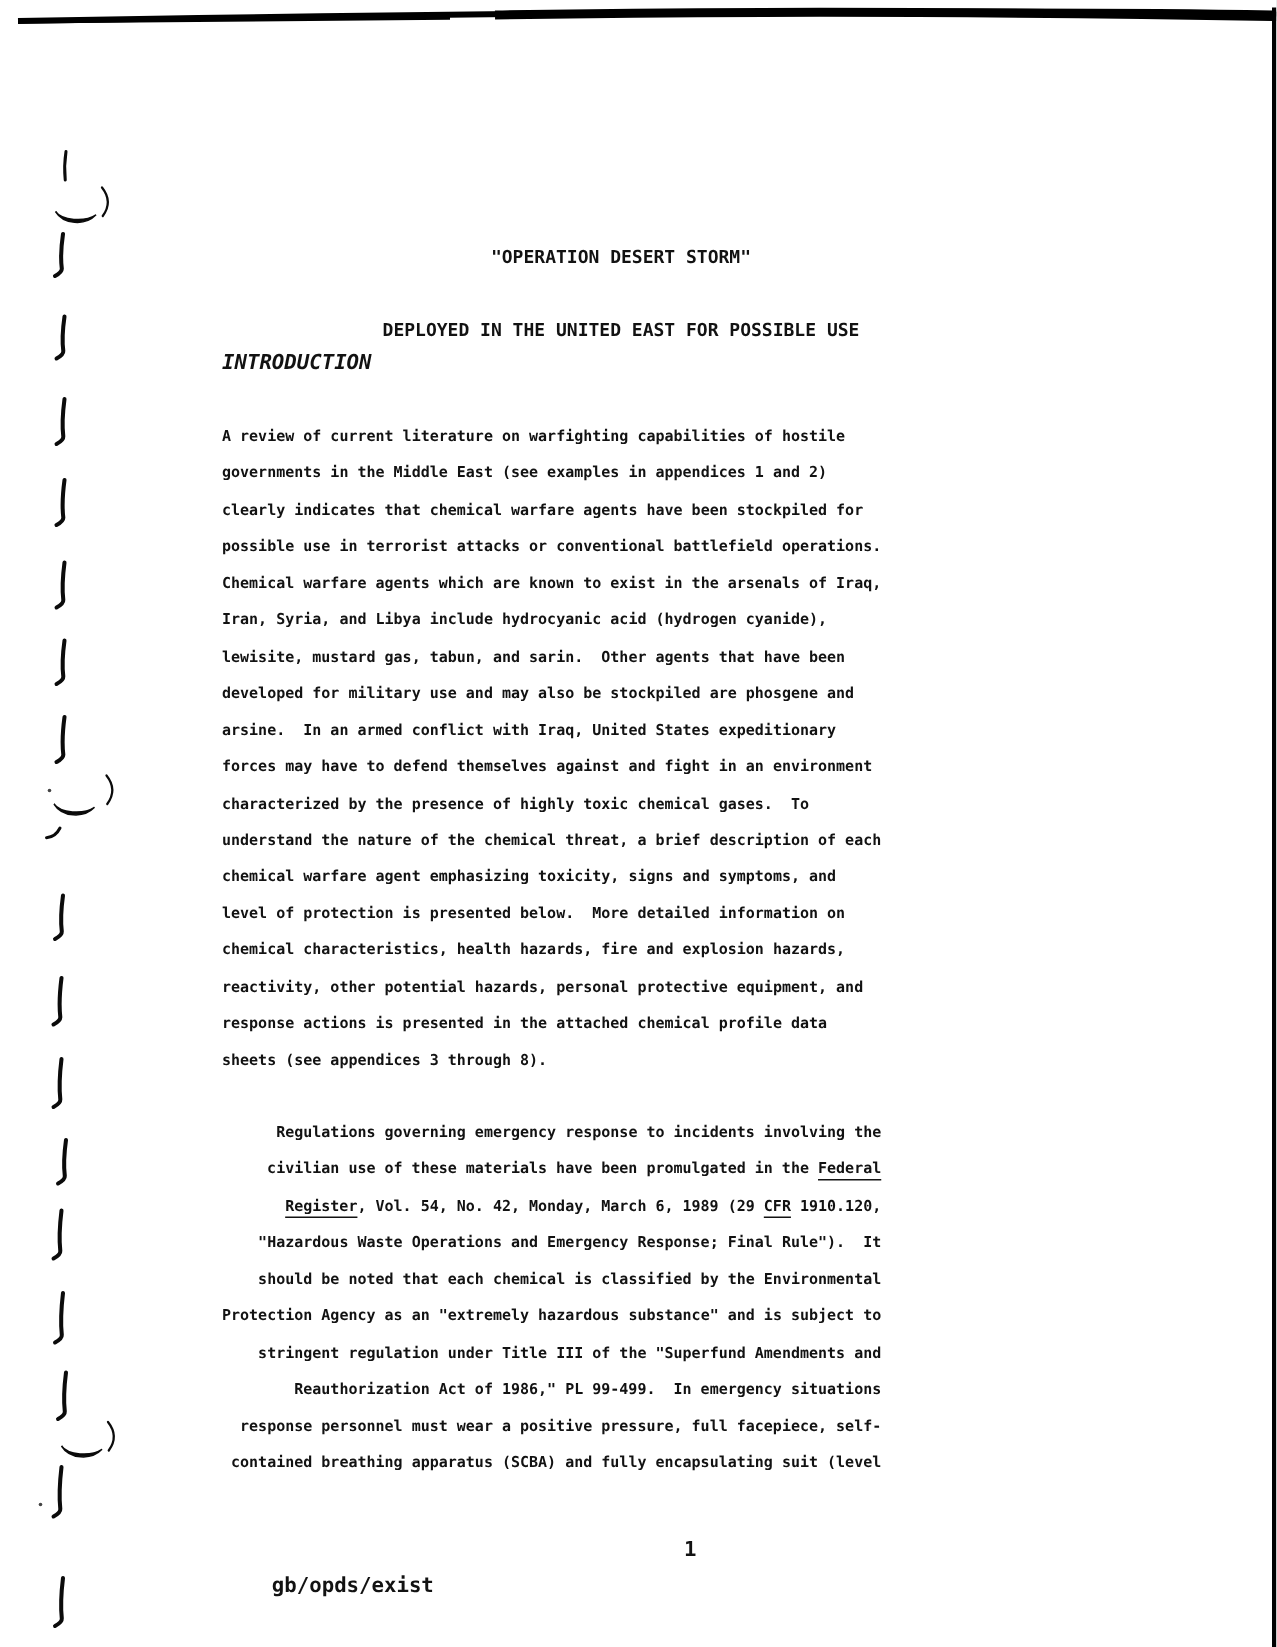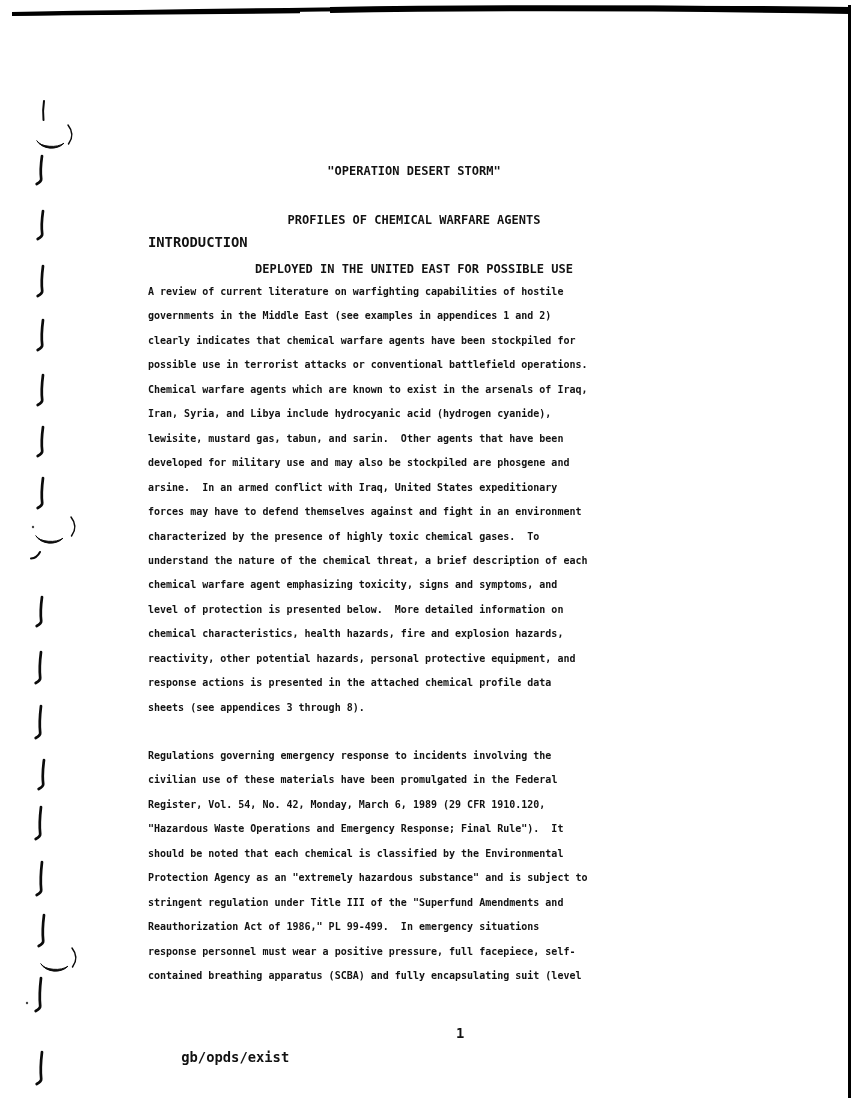--- a/index.html
+++ b/index.html
@@ -14,29 +14,29 @@
   .right-edge { position:absolute; right:0; top:5px; width:3px; height:1093px; background:#000; }
   .marks { position:absolute; left:0; top:0; }
   
   .title-block {
     position:absolute; left:148px; top:130px; width:532px;
     text-align:center; font-size:12px; line-height:16.4px;
     white-space:pre;
   }
   .heading {
     position:absolute; left:148px; top:230px;
-    font-size:13.8px; line-height:24px; white-space:pre;
+    font-size:13.8px; line-height:24px; white-space:pre;font-style:italic;
   }
   .para {
     position:absolute; left:148px;
     font-size:10px; line-height:24.45px; white-space:pre;
   }
   #para-0 { top:280px; }
-  #para-1 { top:744px; }
-  .u { text-underline-offset:3.5px; text-decoration-thickness:1.4px; }
+  #para-1 { top:744px;text-align:right; }
+  .u { text-decoration:underline; text-underline-offset:3.5px; text-decoration-thickness:1.4px; }
   .footer {
     position:absolute; left:148px; top:1021px; width:600px;
     font-size:13.8px; line-height:24px; white-space:pre;
   }
   .pagenum { position:absolute; left:308px; top:0; }
 </style>
 </head>
 <body>
 
 <div class="page">
@@ -72,21 +72,20 @@
       <path d="M 41 964 a 15.5 8 0 0 0 27 2.2 a 16 13 0 0 1 -27 -2.2 Z" stroke="#0b0b0b" stroke-width="1" stroke-linecap="round" fill="#0b0b0b"></path>
       <path d="M 41 978 q -2 16.8 -0.8 28 q 0.2 2.5 -4.5 5" stroke="#0b0b0b" stroke-width="2.7" stroke-linecap="round" fill="none"></path>
       <path d="M 42 1052 q -2 16.2 -0.8 27 q 0.2 2.5 -4.5 5" stroke="#0b0b0b" stroke-width="2.7" stroke-linecap="round" fill="none"></path>
       <circle cx="378" cy="258" r="1.2" fill="#444"></circle>
       <circle cx="33" cy="527" r="1.2" fill="#444"></circle>
       <circle cx="27" cy="1003" r="1.2" fill="#444"></circle>
     </svg>
 
   <div class="title-block">
     <div>"OPERATION DESERT STORM"</div>
-    <div>PROFILES OF CHEMICAL WARFARE AGENTS</div>
     <div>DEPLOYED IN THE UNITED EAST FOR POSSIBLE USE</div>
   </div>
 
   <div class="heading">INTRODUCTION</div>
 
   <div id="para-0" class="para"><div><span>A review of current literature on warfighting capabilities of hostile</span></div><div><span>governments in the Middle East (see examples in appendices 1 and 2)</span></div><div><span>clearly indicates that chemical warfare agents have been stockpiled for</span></div><div><span>possible use in terrorist attacks or conventional battlefield operations.</span></div><div><span>Chemical warfare agents which are known to exist in the arsenals of Iraq,</span></div><div><span>Iran, Syria, and Libya include hydrocyanic acid (hydrogen cyanide),</span></div><div><span>lewisite, mustard gas, tabun, and sarin.  Other agents that have been</span></div><div><span>developed for military use and may also be stockpiled are phosgene and</span></div><div><span>arsine.  In an armed conflict with Iraq, United States expeditionary</span></div><div><span>forces may have to defend themselves against and fight in an environment</span></div><div><span>characterized by the presence of highly toxic chemical gases.  To</span></div><div><span>understand the nature of the chemical threat, a brief description of each</span></div><div><span>chemical warfare agent emphasizing toxicity, signs and symptoms, and</span></div><div><span>level of protection is presented below.  More detailed information on</span></div><div><span>chemical characteristics, health hazards, fire and explosion hazards,</span></div><div><span>reactivity, other potential hazards, personal protective equipment, and</span></div><div><span>response actions is presented in the attached chemical profile data</span></div><div><span>sheets (see appendices 3 through 8).</span></div></div>
   <div id="para-1" class="para"><div><span>Regulations governing emergency response to incidents involving the</span></div><div><span>civilian use of these materials have been promulgated in the </span><span class="u">Federal</span></div><div><span class="u">Register</span><span>, Vol. 54, No. 42, Monday, March 6, 1989 (29 </span><span class="u">CFR</span><span> 1910.120,</span></div><div><span>"Hazardous Waste Operations and Emergency Response; Final Rule").  It</span></div><div><span>should be noted that each chemical is classified by the Environmental</span></div><div><span>Protection Agency as an "extremely hazardous substance" and is subject to</span></div><div><span>stringent regulation under Title III of the "Superfund Amendments and</span></div><div><span>Reauthorization Act of 1986," PL 99-499.  In emergency situations</span></div><div><span>response personnel must wear a positive pressure, full facepiece, self-</span></div><div><span>contained breathing apparatus (SCBA) and fully encapsulating suit (level</span></div></div>
 
   <div class="footer">
     <span>gb/opds/exist</span>

